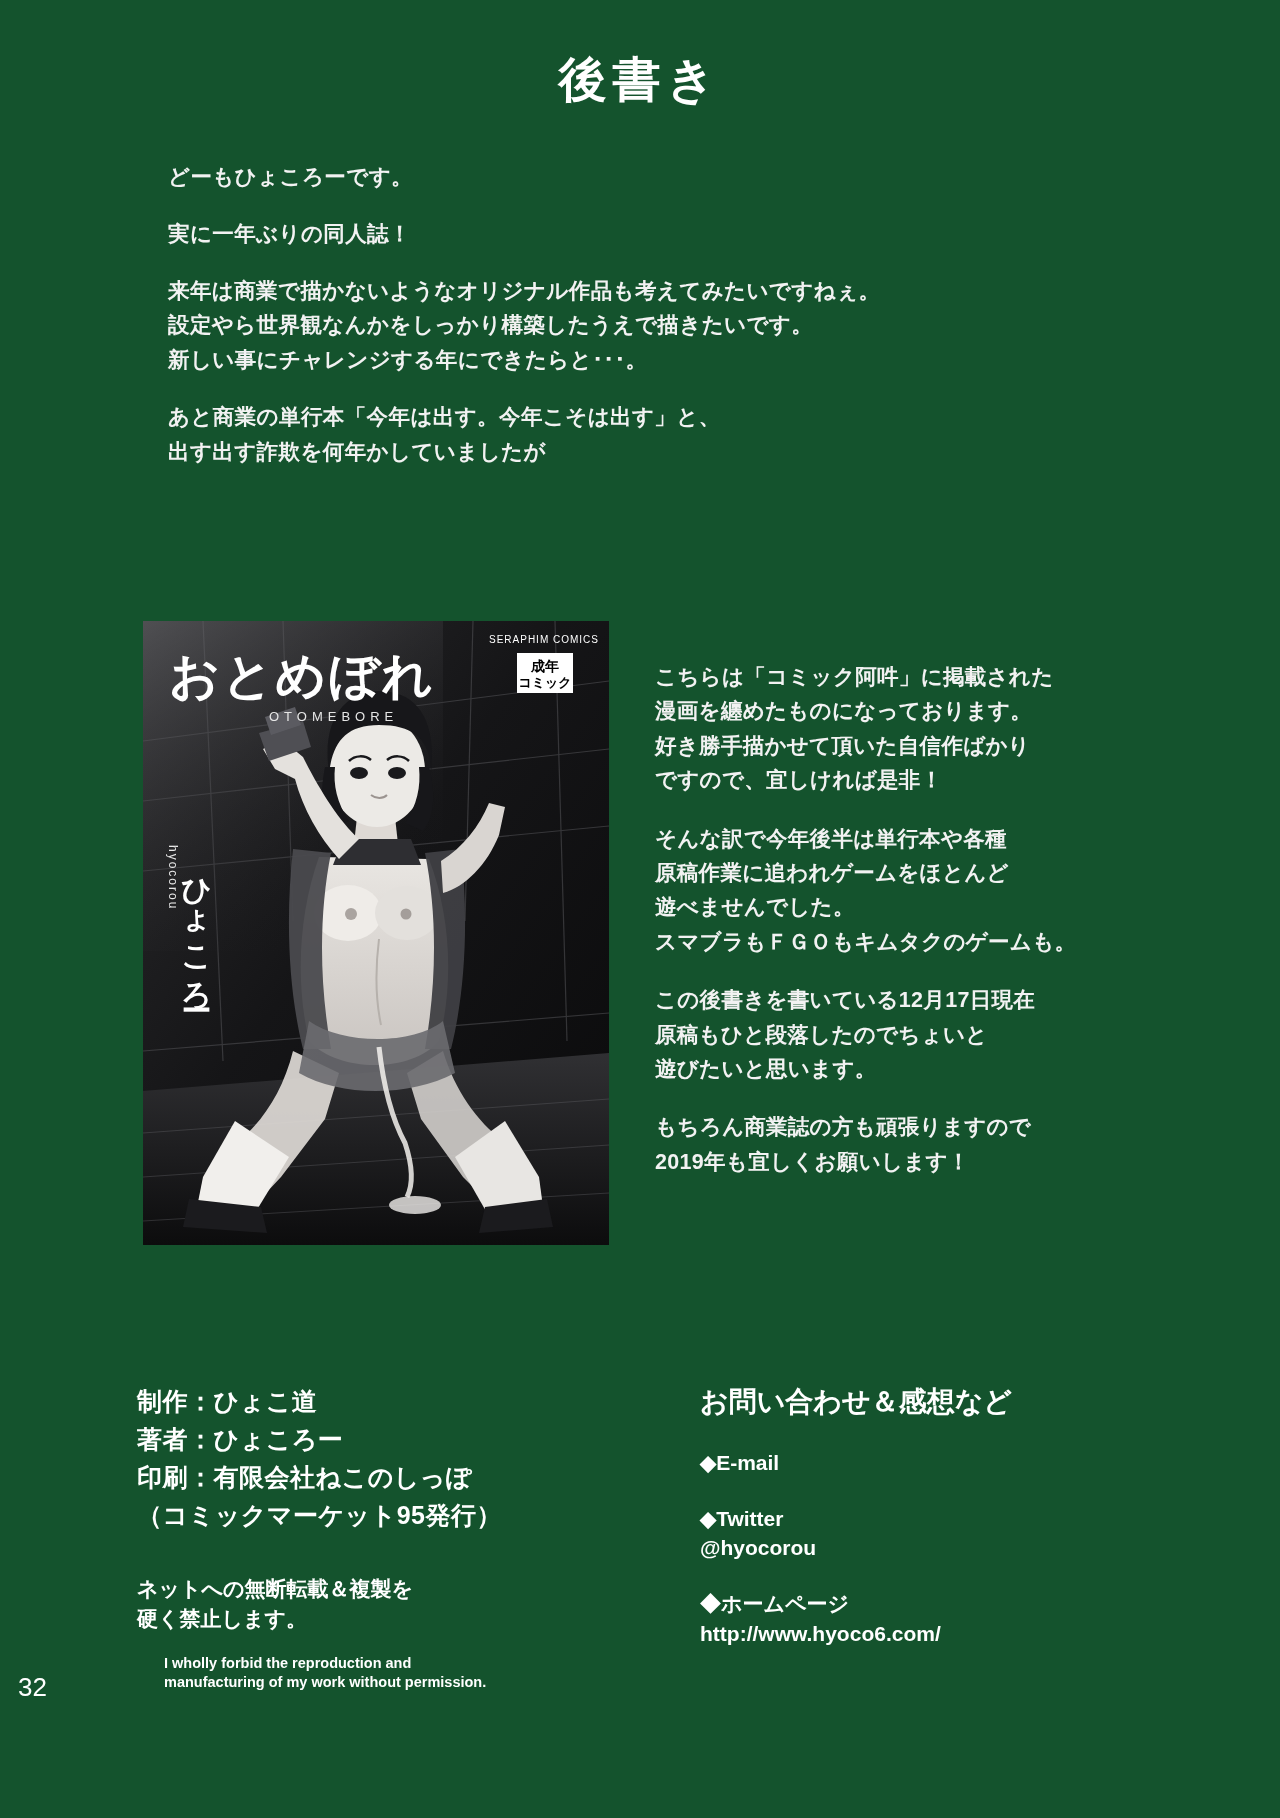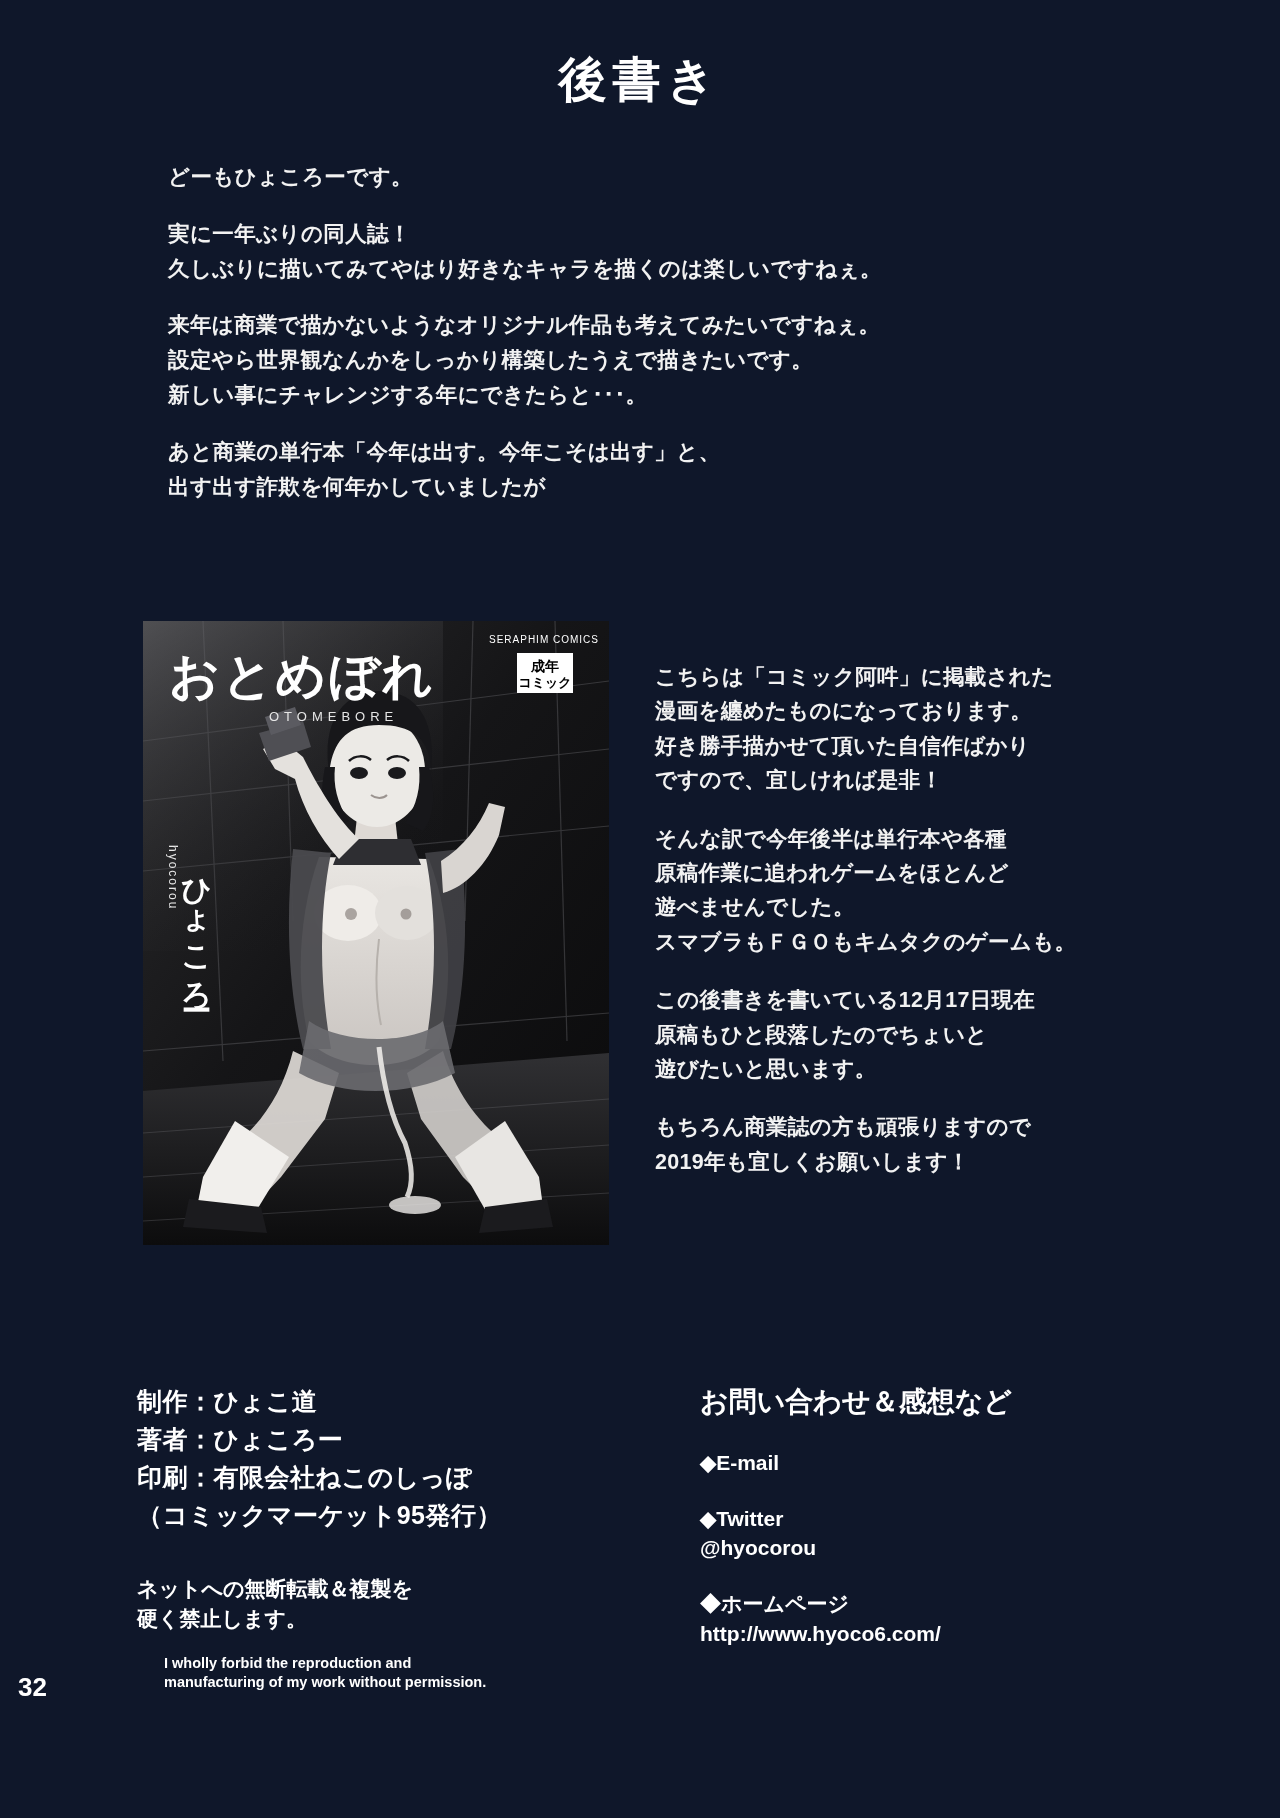--- a/index.html
+++ b/index.html
@@ -14,21 +14,21 @@
     overflow: hidden;
     font-family: "Liberation Sans", sans-serif;
     color: #ffffff;
   }
 
   .page {
     position: absolute;
     left: 0; top: 0;
     width: 1280px;
     height: 1818px;
-    background: #0f172a;
+    background: #14532d;
   }
 
   
   .title {
     position: absolute;
     left: 0;
     top: 48px;
     width: 1280px;
     text-align: center;
     font-size: 48px;
@@ -136,39 +136,38 @@
   .contact .group { margin-bottom: 26px; }
   .contact .group:last-child { margin-bottom: 0; }
   .contact .label { display: block; }
   .contact .value { display: block; }
 
   .page-number {
     position: absolute;
     left: 18px;
     top: 1672px;
     font-size: 26px;
-    font-weight: bold;
+    font-weight: normal;
     color: #ffffff;
     text-align: center;
   }
 </style>
 </head>
 <body>
 
 <div class="page">
 
   <div class="title">後書き</div>
 
   <div class="intro">
     <p>
       <span>どーもひょころーです。</span>
     </p>
     <p>
       <span>実に一年ぶりの同人誌！</span><br>
-      <span>久しぶりに描いてみてやはり好きなキャラを描くのは楽しいですねぇ。</span>
     </p>
     <p>
       <span>来年は商業で描かないようなオリジナル作品も考えてみたいですねぇ。</span><br>
       <span>設定やら世界観なんかをしっかり構築したうえで描きたいです。</span><br>
       <span>新しい事にチャレンジする年にできたらと･･･。</span>
     </p>
     <p class="tight">
       <span>あと商業の単行本「今年は出す。今年こそは出す」と、</span><br>
       <span>出す出す詐欺を何年かしていましたが</span><br>
     </p>

